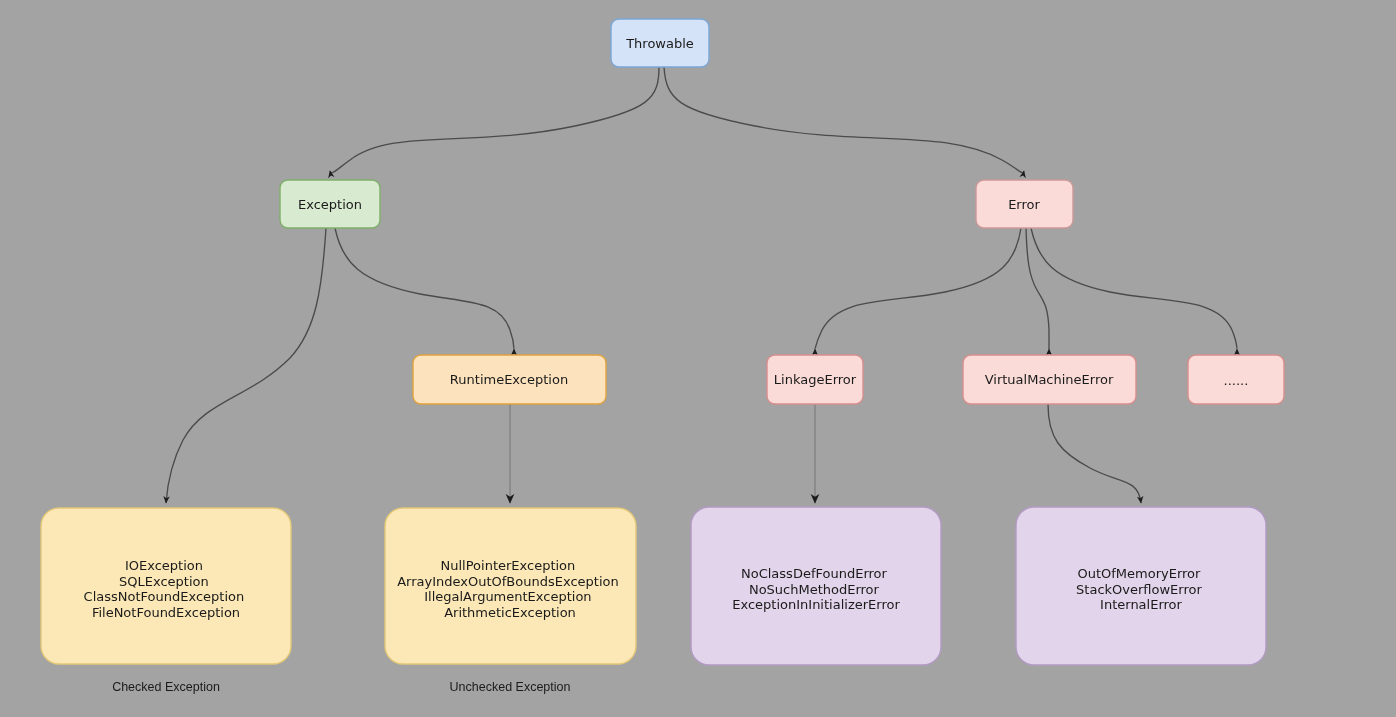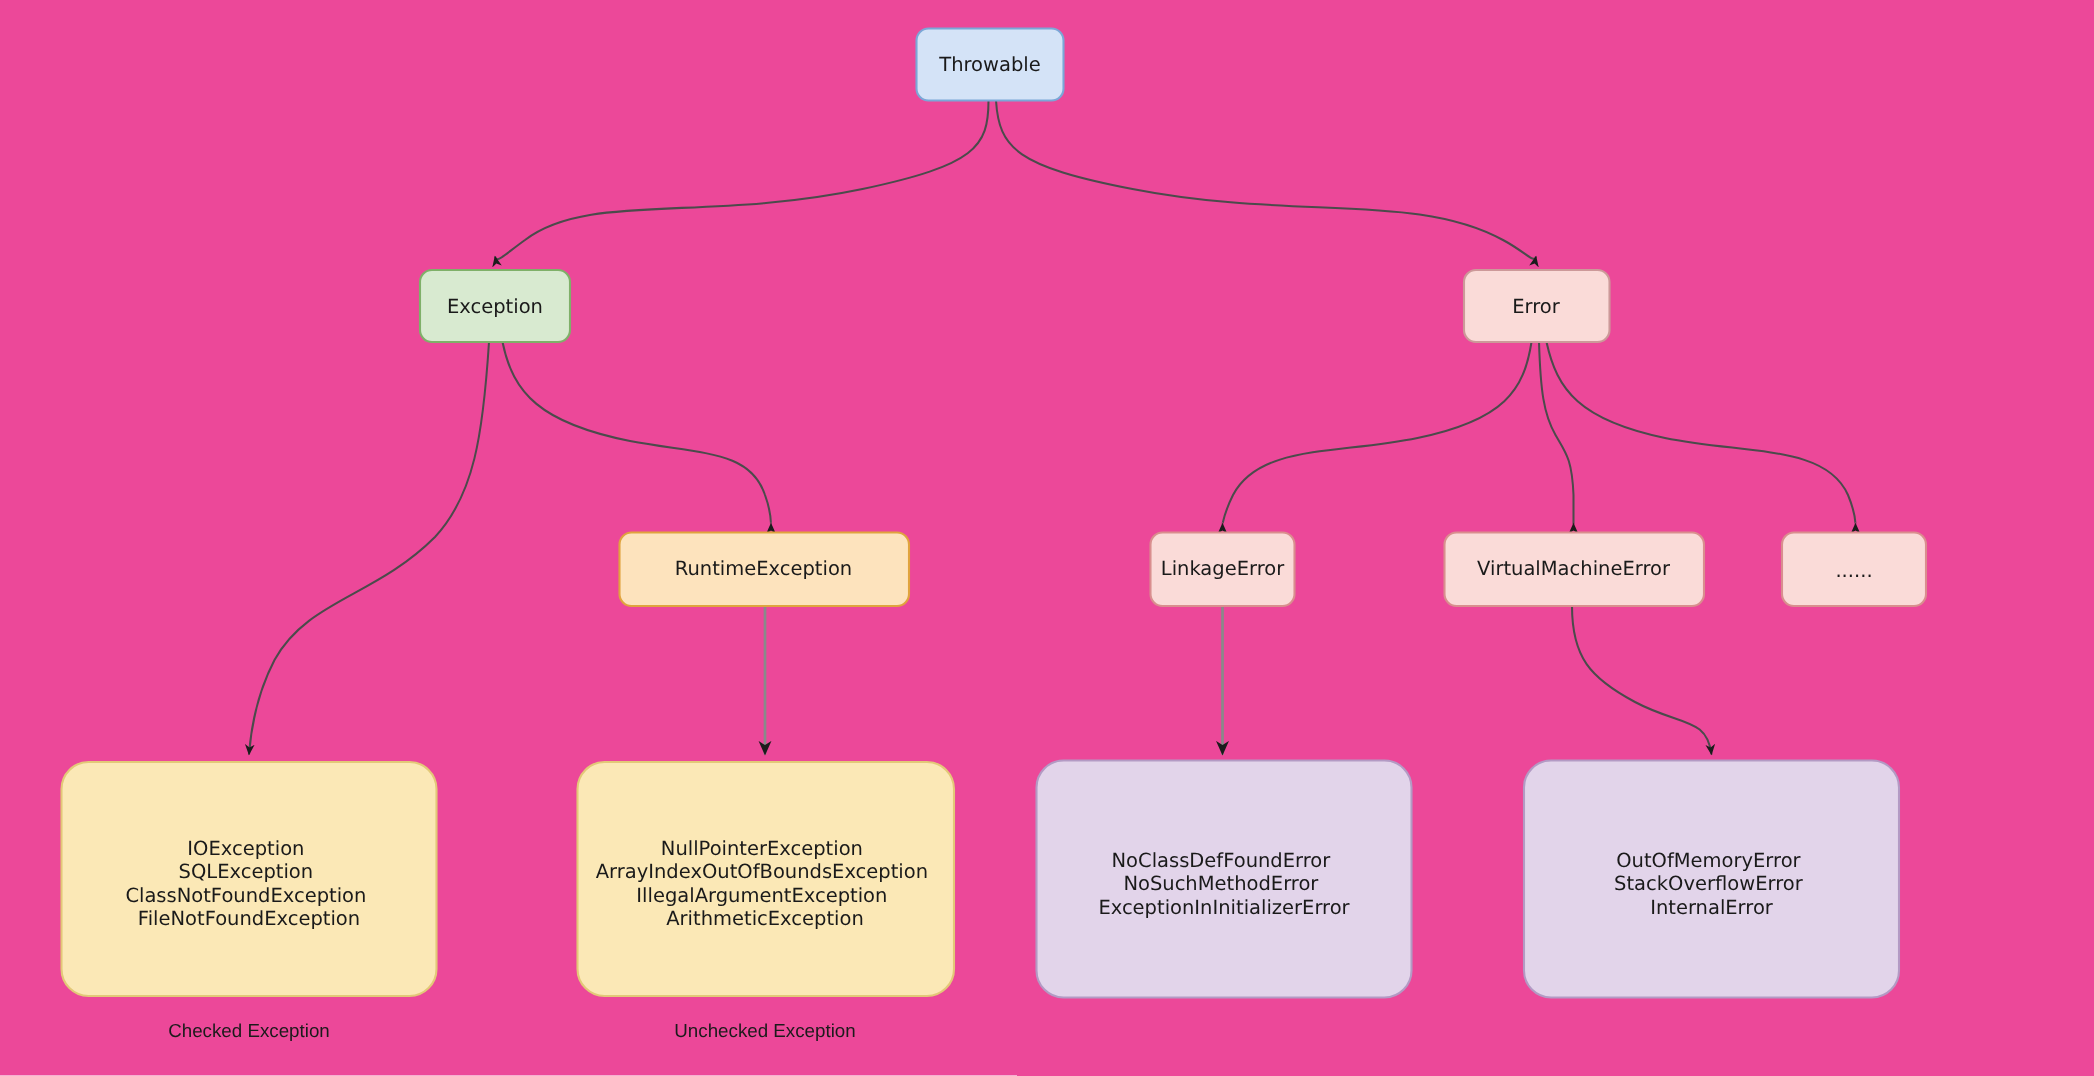--- a/index.html
+++ b/index.html
@@ -11,21 +11,21 @@
   body {
     width: 1396px;
     height: 717px;
     overflow: hidden;
     font-family: "DejaVu Sans", sans-serif;
   }
   #diagram-root {
     position: relative;
     width: 1396px;
     height: 717px;
-    background: #ec4899;
+    background: #a3a3a3;
   }
   svg#diagram-svg {
     position: absolute;
     top: 0;
     left: 0;
     width: 1396px;
     height: 717px;
     display: block;
   }
   .node-rect {

